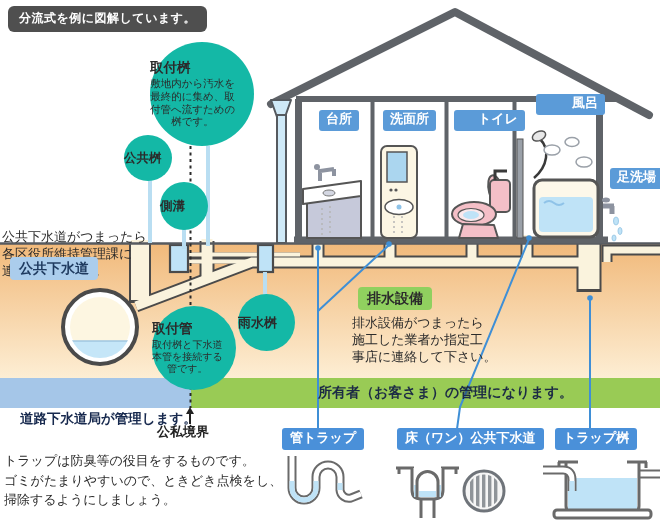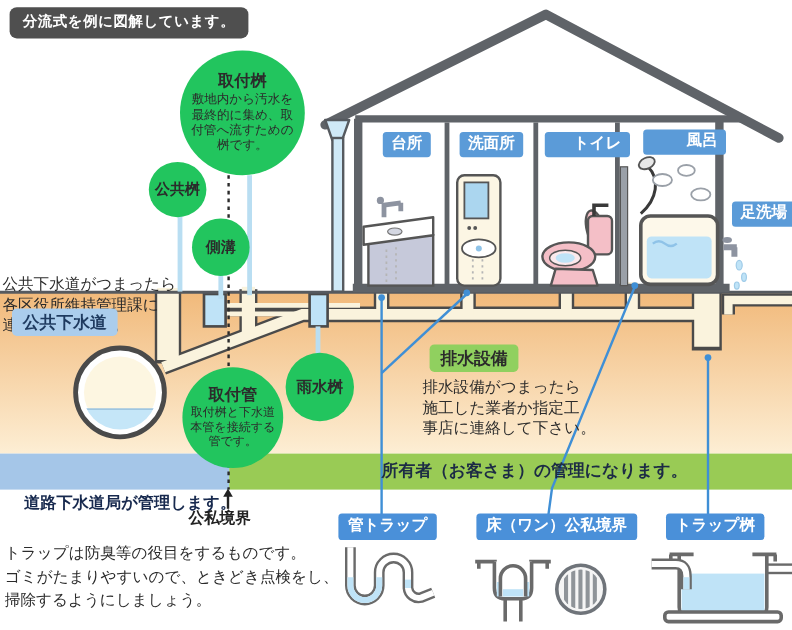--- a/index.html
+++ b/index.html
@@ -11,22 +11,22 @@
          padding:4px 11px 5px;border-radius:6px;letter-spacing:.5px;}
   .tag{position:absolute;background:#5b9bd8;color:#fff;font-weight:bold;font-size:13px;
        padding:1px 7px 3px;border-radius:3px;line-height:1.3;white-space:nowrap;}
   .btag{position:absolute;background:#4a90d9;color:#fff;font-weight:bold;font-size:13px;
         padding:2px 8px 3px;border-radius:3px;line-height:1.3;white-space:nowrap;text-align:right;}
   .chip{position:absolute;font-weight:bold;font-size:14px;padding:2px 9px 3px;
         border-radius:4px;line-height:1.3;white-space:nowrap;}
   .chip-blue{background:#abcdec;color:#1e3a5f;}
   .chip-green{background:#90d05f;color:#2b2b2b;}
   .note{position:absolute;font-size:13px;color:#2b2b2b;white-space:pre-line;line-height:1.3;}
-  .circle{position:absolute;border-radius:50%;background:#22c55e;display:flex;
-          flex-direction:column;align-items:center;justify-content:center;
+  .circle{position:absolute;border-radius:50%;background:#14b8a6;display:flex;
+          flex-direction:column;align-items:flex-start;justify-content:center;
           text-align:center;color:#2b2b2b;}
   .circle .t{font-weight:bold;font-size:13.5px;line-height:1.2;}
   .circle .b{font-size:10.5px;line-height:1.2;white-space:pre-line;margin-top:1px;}
   .circle-s{font-weight:bold;font-size:12.5px;}
   .bartext{position:absolute;font-weight:bold;font-size:13.5px;color:#17294e;white-space:nowrap;}
   .boundary{position:absolute;font-weight:bold;font-size:13px;color:#222;white-space:nowrap;}
 </style>
 </head>
 <body>
 
@@ -223,21 +223,21 @@
     <path d="M 572 481 L 572 491" fill="none" stroke="#bfe3f7" stroke-width="5"></path>
     <rect x="554" y="510" width="97" height="8" rx="3" fill="#ffffff" stroke="#6a6a6a" stroke-width="3"></rect>
   </g>
 </svg>
 
 <div class="abs badge" style="left:8px;top:6px;">分流式を例に図解しています。</div>
 
 <div class="tag" style="left:319px;top:110px;">台所</div>
 <div class="tag" style="left:383px;top:110px;">洗面所</div>
 <div class="tag" style="left:454px;top:110px;padding-left:24px;">トイレ</div>
-<div class="tag" style="left:536px;top:108px;padding-left:36px;">風呂</div>
+<div class="tag" style="left:536px;top:94px;padding-left:36px;">風呂</div>
 <div class="tag" style="left:610px;top:168px;">足洗場</div>
 
 <div class="circle" style="left:150px;top:42px;width:104px;height:104px;">
   <div class="t">取付桝</div>
   <div class="b">敷地内から汚水を
 最終的に集め、取
 付管へ流すための
 桝です。</div>
 </div>
 <div class="circle" style="left:124px;top:135px;width:48px;height:46px;">
@@ -267,16 +267,16 @@
 掃除するようにしましょう。</div>
 
 <div class="chip chip-blue" style="left:10px;top:257px;">公共下水道</div>
 <div class="chip chip-green" style="left:358px;top:287px;">排水設備</div>
 
 <div class="bartext" style="left:20px;top:385px;margin-top:25px;">道路下水道局が管理します。</div>
 <div class="bartext" style="left:318px;top:384px;font-size:14px;color:#1c2b45;">所有者（お客さま）の管理になります。</div>
 <div class="boundary" style="left:157px;top:423px;">公私境界</div>
 
 <div class="btag" style="left:282px;top:428px;">管トラップ</div>
-<div class="btag" style="left:397px;top:428px;">床（ワン）公私境界</div>
+<div class="btag" style="left:397px;top:428px;">床（ワン）公共下水道</div>
 <div class="btag" style="left:555px;top:428px;">トラップ桝</div>
 
 </div>
 
 </body></html>

